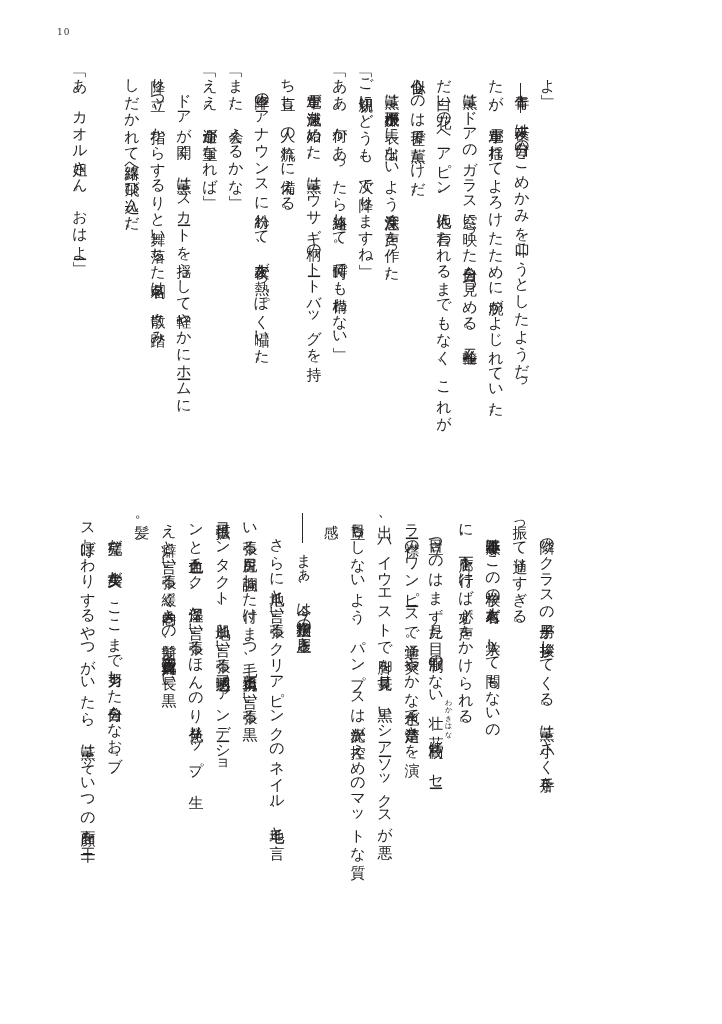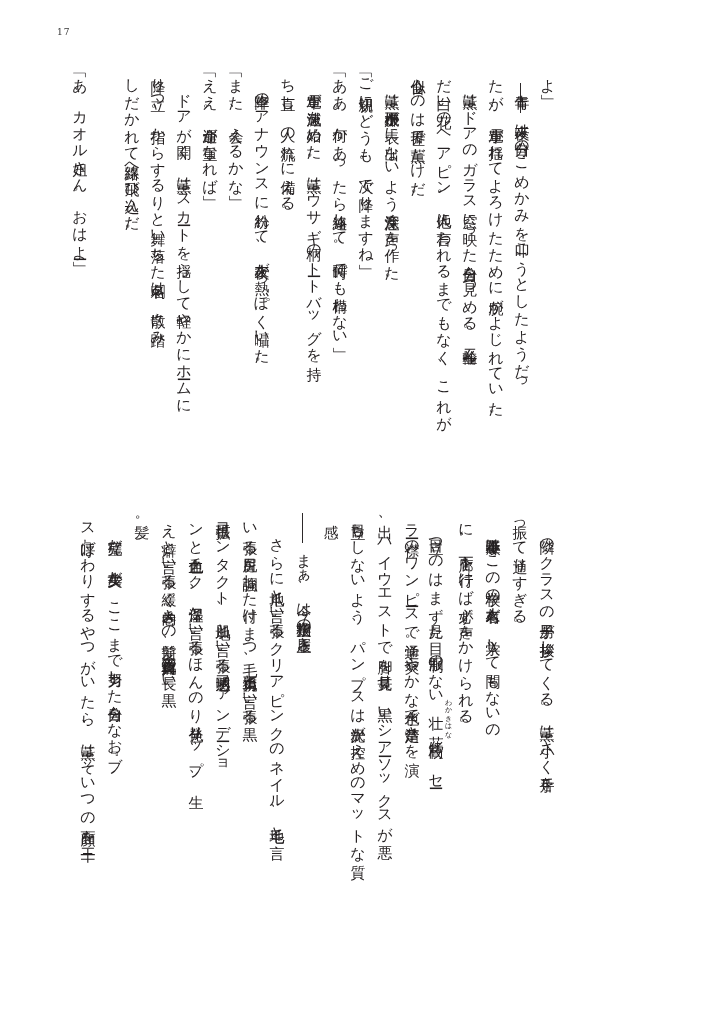--- a/index.html
+++ b/index.html
@@ -58,21 +58,21 @@
     }
     rt {
       font-size: 7px;
       line-height: 1;
       letter-spacing: 0;
     }
   </style>
 </head>
 <body>
 
-<div class="page-number">17</div>
+<div class="page-number">10</div>
 
 <div class="tier upper">
   <div class="col">よ」</div>
   <div class="col">　青年――夜来は自分のこめかみを叩こうとしたようだっ</div>
   <div class="col">たが、電車が揺れてよろけたために腕がよじれていた。</div>
   <div class="col">　薫はドアのガラス窓に映った自分を見つめる。二輪並ん</div>
   <div class="col">だ白い花のヘアピン。他人に言われるまでもなく、これが</div>
   <div class="col">似合うのは世界で薫だけだ。</div>
   <div class="col">　薫は不機嫌が表に出ないよう注意深く声を作った。</div>
   <div class="col">「ご親切にどうも。次で降りますね」</div>

